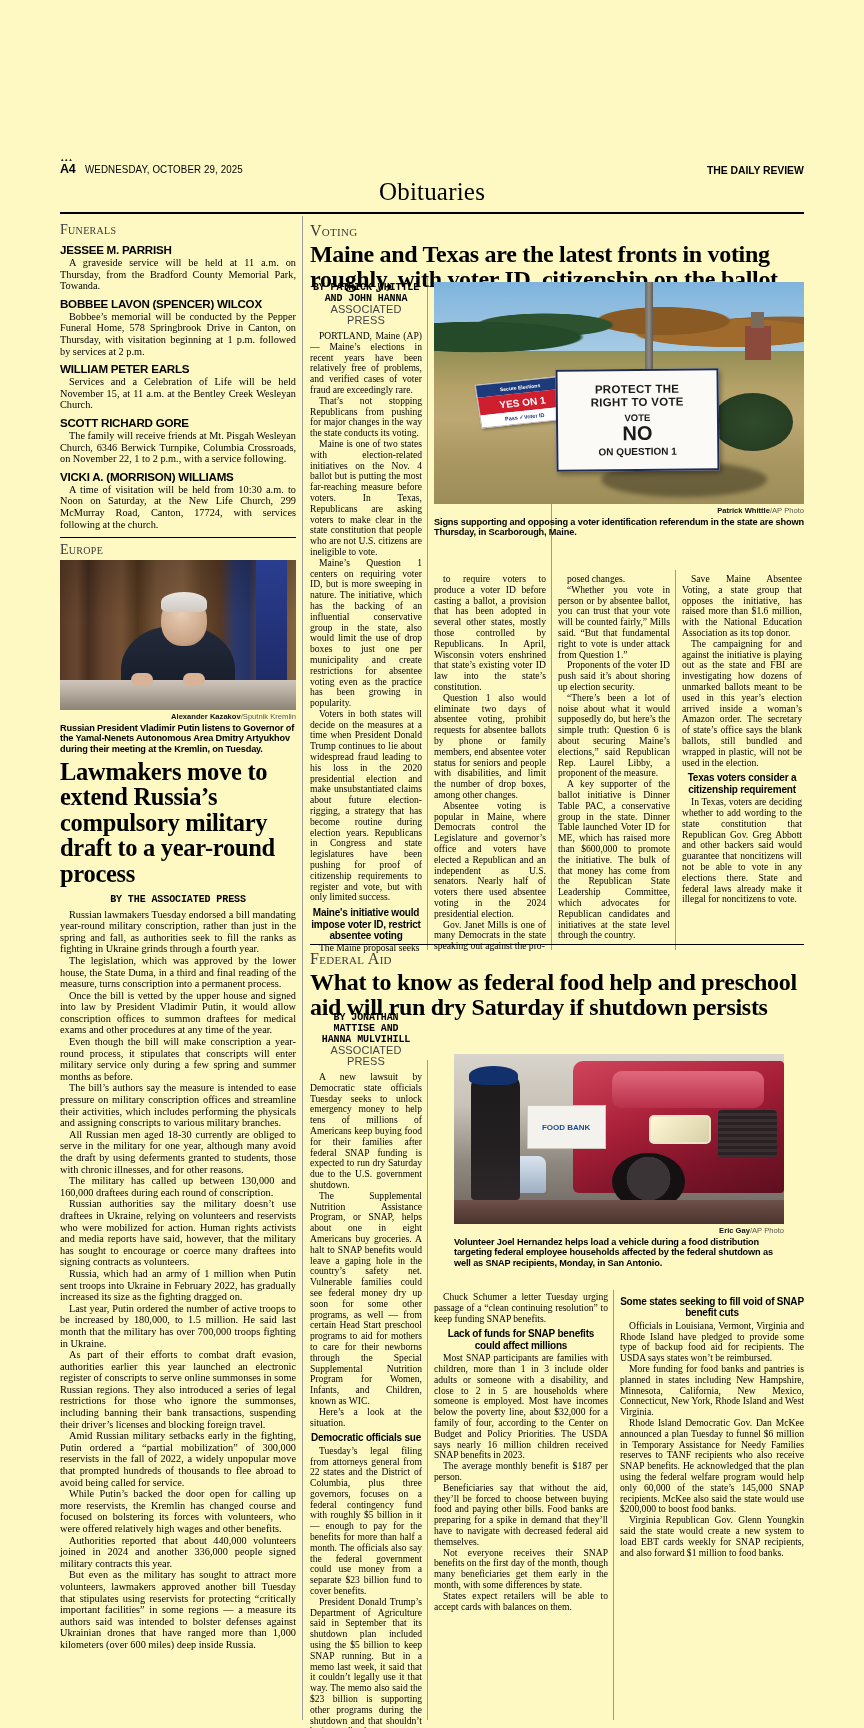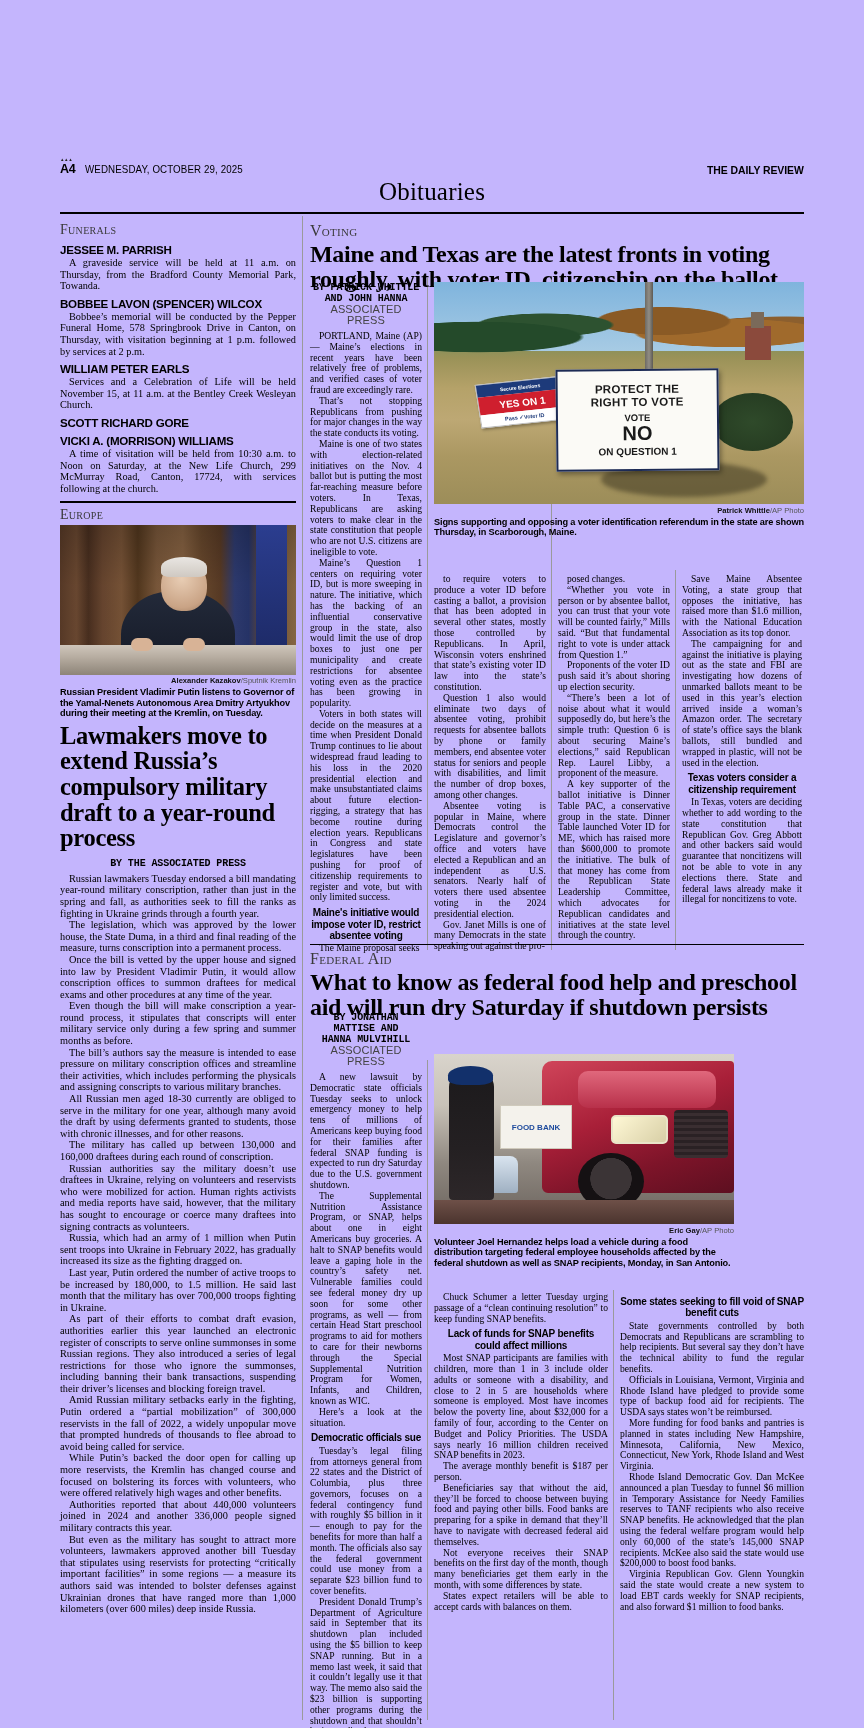--- a/index.html
+++ b/index.html
@@ -5,21 +5,21 @@
   * { box-sizing: border-box; margin: 0; padding: 0; }
   html, body {
     width: 864px; height: 1728px;
     background: #ffffff;
     font-family: "Liberation Serif", serif;
     color: #000;
   }
   .page {
     position: relative;
     width: 864px; height: 1728px;
-    background: #c4b5fd;
+    background: #fef9c3;
     padding: 12px;
   }
 
   
   .masthead {
     position: absolute;
     left: 60px; top: 162px;
     width: 744px;
     display: flex;
     align-items: flex-end;
@@ -363,20 +363,21 @@
       <div>
         <div class="obit-name">BOBBEE LAVON (SPENCER) WILCOX</div>
         <p class="body">Bobbee’s memorial will be conducted by the Pepper Funeral Home, 578 Springbrook Drive in Canton, on Thursday, with visitation beginning at 1 p.m. followed by services at 2 p.m.</p>
       </div>
       <div>
         <div class="obit-name">WILLIAM PETER EARLS</div>
         <p class="body">Services and a Celebration of Life will be held November 15, at 11 a.m. at the Bentley Creek Wesleyan Church.</p>
       </div>
       <div>
         <div class="obit-name">SCOTT RICHARD GORE</div>
+        <p class="body">The family will receive friends at Mt. Pisgah Wesleyan Church, 6346 Berwick Turnpike, Columbia Crossroads, on November 22, 1 to 2 p.m., with a service following.</p>
       </div>
       <div>
         <div class="obit-name">VICKI A. (MORRISON) WILLIAMS</div>
         <p class="body">A time of visitation will be held from 10:30 a.m. to Noon on Saturday, at the New Life Church, 299 McMurray Road, Canton, 17724, with services following at the church.</p>
       </div>
     </div>
 
     <div class="hrule"></div>
 
     <div>
@@ -495,21 +496,21 @@
     <p class="body tiny">A new lawsuit by Democratic state officials Tuesday seeks to unlock emergency money to help tens of millions of Americans keep buying food for their families after federal SNAP funding is expected to run dry Saturday due to the U.S. government shutdown.</p>
     <p class="body tiny">The Supplemental Nutrition Assistance Program, or SNAP, helps about one in eight Americans buy groceries. A halt to SNAP benefits would leave a gaping hole in the country’s safety net. Vulnerable families could see federal money dry up soon for some other programs, as well — from certain Head Start preschool programs to aid for mothers to care for their newborns through the Special Supplemental Nutrition Program for Women, Infants, and Children, known as WIC.</p>
     <p class="body tiny">Here’s a look at the situation.</p>
     <div class="subhead">Democratic officials sue</div>
     <p class="body tiny">Tuesday’s legal filing from attorneys general from 22 states and the District of Columbia, plus three governors, focuses on a federal contingency fund with roughly $5 billion in it — enough to pay for the benefits for more than half a month. The officials also say the federal government could use money from a separate $23 billion fund to cover benefits.</p>
     <p class="body tiny">President Donald Trump’s Department of Agriculture said in September that its shutdown plan included using the $5 billion to keep SNAP running. But in a memo last week, it said that it couldn’t legally use it that way. The memo also said the $23 billion is supporting other programs during the shutdown and that shouldn’t be jeopardized.</p>
     <p class="body tiny">The Democratic officials contend the administration is legally required to keep benefits going as long as it has funding.</p>
 
   </div>
 
-  <div class="col" style="left:434px; top:1054px; width:300px;">
+  <div class="col" style="left:454px; top:1054px; width:330px;">
     <div class="photo ph-food">
       <div class="truck"></div>
       <div class="hood"></div>
       <div class="headlight"></div>
       <div class="grille"></div>
       <div class="wheel"></div>
       <div class="car"></div>
       <div class="sign">FOOD BANK</div>
       <div class="person"></div>
       <div class="cap"></div>
@@ -524,20 +525,19 @@
     <div class="subhead">Lack of funds for SNAP benefits could affect millions</div>
     <p class="body tiny">Most SNAP participants are families with children, more than 1 in 3 include older adults or someone with a disability, and close to 2 in 5 are households where someone is employed. Most have incomes below the poverty line, about $32,000 for a family of four, according to the Center on Budget and Policy Priorities. The USDA says nearly 16 million children received SNAP benefits in 2023.</p>
     <p class="body tiny">The average monthly benefit is $187 per person.</p>
     <p class="body tiny">Beneficiaries say that without the aid, they’ll be forced to choose between buying food and paying other bills. Food banks are preparing for a spike in demand that they’ll have to navigate with decreased federal aid themselves.</p>
     <p class="body tiny">Not everyone receives their SNAP benefits on the first day of the month, though many beneficiaries get them early in the month, with some differences by state.</p>
     <p class="body tiny">States expect retailers will be able to accept cards with balances on them.</p>
   </div>
 
   <div class="col" style="left:620px; top:1292px; width:184px;">
     <div class="subhead">Some states seeking to fill void of SNAP benefit cuts</div>
-    <p class="body tiny">State governments controlled by both Democrats and Republicans are scrambling to help recipients. But several say they don’t have the technical ability to fund the regular benefits.</p>
     <p class="body tiny">Officials in Louisiana, Vermont, Virginia and Rhode Island have pledged to provide some type of backup food aid for recipients. The USDA says states won’t be reimbursed.</p>
     <p class="body tiny">More funding for food banks and pantries is planned in states including New Hampshire, Minnesota, California, New Mexico, Connecticut, New York, Rhode Island and West Virginia.</p>
     <p class="body tiny">Rhode Island Democratic Gov. Dan McKee announced a plan Tuesday to funnel $6 million in Temporary Assistance for Needy Families reserves to TANF recipients who also receive SNAP benefits. He acknowledged that the plan using the federal welfare program would help only 60,000 of the state’s 145,000 SNAP recipients. McKee also said the state would use $200,000 to boost food banks.</p>
     <p class="body tiny">Virginia Republican Gov. Glenn Youngkin said the state would create a new system to load EBT cards weekly for SNAP recipients, and also forward $1 million to food banks.</p>
   </div>
 
 </div>
 
 </body></html>

